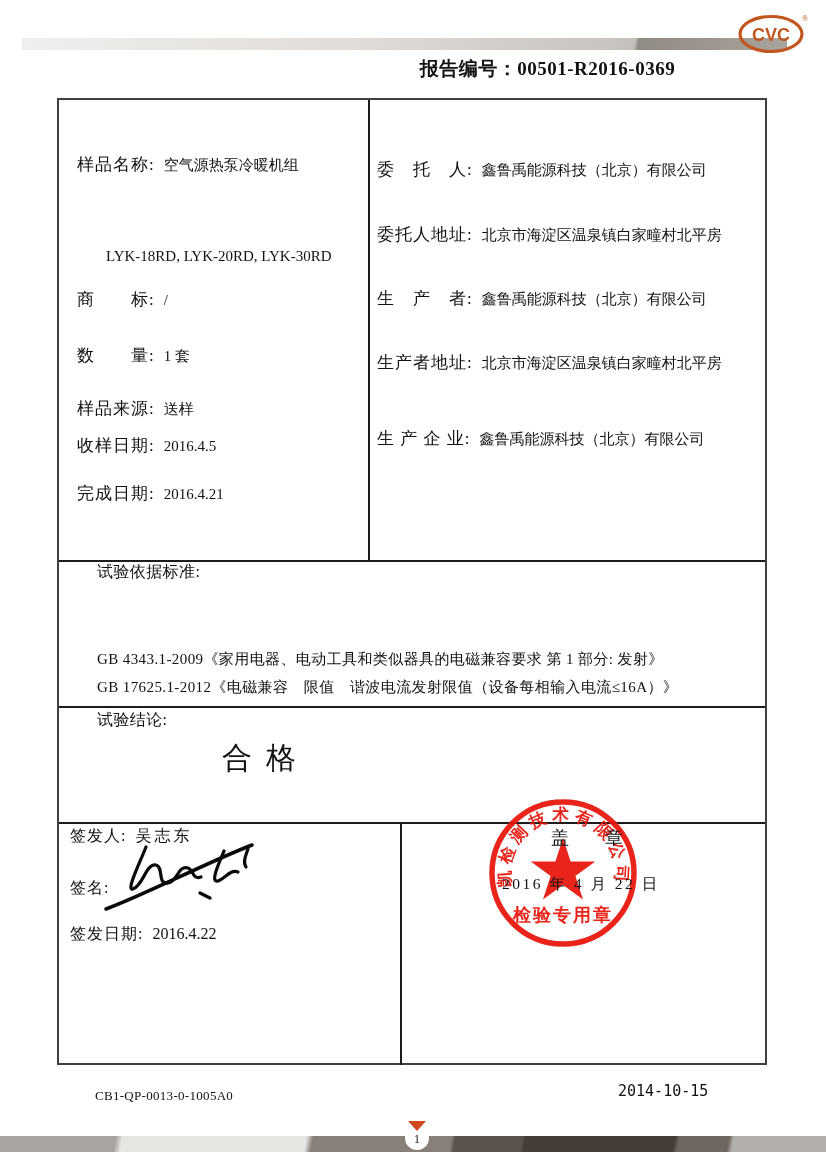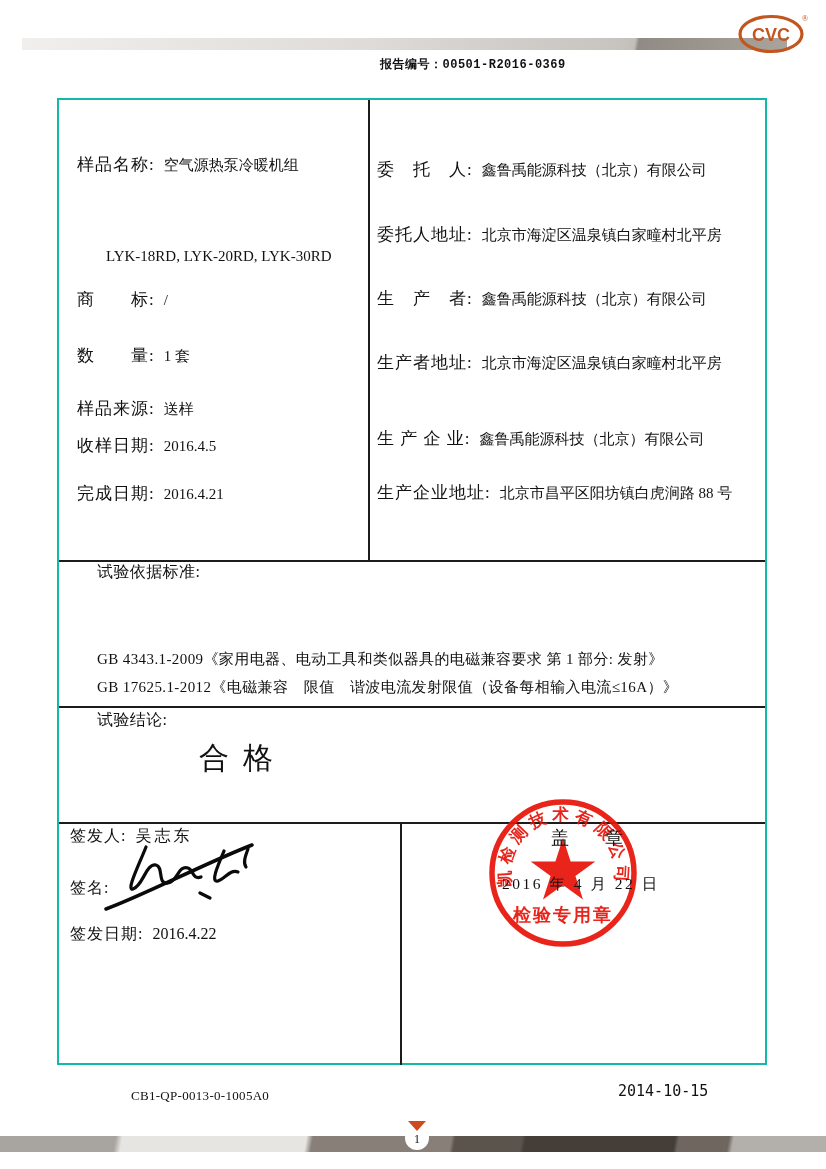--- a/index.html
+++ b/index.html
@@ -4,50 +4,50 @@
 <style>
   html,body{margin:0;padding:0;background:#ffffff;}
   .page{position:relative;width:826px;height:1169px;background:#ffffff;overflow:hidden;
         font-family:"Liberation Serif","DejaVu Serif",serif;color:#111;}
 
   
   .top-bar{position:absolute;left:22px;top:38px;width:765px;height:12px;
     background:linear-gradient(100deg,#f1efed 0%,#dedbd8 45%,#c7c3bf 78%,#c2beba 80%,
                #918b85 80.5%,#9d968f 90%,#aaa49e 100%);}
   .logo{position:absolute;left:737px;top:11px;width:74px;height:44px;}
-  .report-line{position:absolute;left:380px;top:56px;width:335px;text-align:left;
-    font-family:Liberation Mono, monospace;font-weight:bold;font-size:12px;
+  .report-line{position:absolute;left:380px;top:56px;width:335px;text-align:center;
+    font-family:Liberation Serif, serif;font-weight:bold;font-size:19px;
     letter-spacing:0.5px;white-space:pre;}
 
   
   .doc-table{position:absolute;left:57px;top:98px;width:710px;height:967px;
-    border:2px solid #14b8a6;box-sizing:border-box;}
+    border:2px solid #404040;box-sizing:border-box;}
   .line{position:absolute;background:#1c1c1c;}
   .v1{left:309px;top:0;width:2px;height:460px;}
   .h1{left:0;top:460px;width:100%;height:2px;}
   .h2{left:0;top:606px;width:100%;height:2px;}
   .h3{left:0;top:722px;width:100%;height:2px;}
   .v2{left:341px;top:722px;width:2px;height:243px;}
 
   .row{position:absolute;display:flex;align-items:baseline;white-space:pre;}
   .lbl{font-size:17px;letter-spacing:1px;}
   .val{font-size:15px;margin-left:9px;text-align:right;}
   .std{position:absolute;font-size:15px;white-space:pre;letter-spacing:0.4px;margin-left:27px;}
   .std-title{font-size:16px;}
-  .result{position:absolute;font-size:30px;letter-spacing:14px;}
+  .result{position:absolute;font-size:30px;letter-spacing:14px;margin-left:23px;}
 
   
   .stamp-svg{position:absolute;left:428px;top:697px;z-index:5;opacity:0.93;}
   .seal-black{position:absolute;left:492px;top:726px;z-index:6;font-size:18px;white-space:pre;}
   .seal-date{position:absolute;left:443px;top:774px;z-index:6;font-size:15.5px;
     letter-spacing:2.5px;white-space:pre;font-family:Liberation Serif, serif;}
   .sig-svg{position:absolute;left:43px;top:735px;}
 
   
-  .doc-code{position:absolute;left:95px;top:1088px;font-size:13px;letter-spacing:0.3px;margin-left:36px;}
+  .doc-code{position:absolute;left:95px;top:1088px;font-size:13px;letter-spacing:0.3px;}
   .rev-date{position:absolute;left:618px;top:1082px;
     font-family:"DejaVu Sans Mono","Liberation Mono",monospace;font-size:15px;}
   .bottom-bar{position:absolute;left:0;top:1136px;width:826px;height:16px;
     background:linear-gradient(100deg,#a8a4a0 0% 14%,#e7e5e2 14.8% 37%,#877f78 37.8% 54.5%,
       #5b544d 55% 63%,#453e38 63.5% 81.5%,#6e665f 82% 88%,#b3afab 88.6% 100%);}
   .page-circle{position:absolute;left:405px;top:1126px;width:24px;height:24px;border-radius:50%;
     background:#ffffff;z-index:3;text-align:center;line-height:26px;font-size:12px;}
   .page-triangle{position:absolute;left:408px;top:1121px;width:0;height:0;z-index:4;
     border-left:9px solid transparent;border-right:9px solid transparent;
     border-top:10px solid #cf4a1c;}
@@ -117,24 +117,20 @@
       <span class="val">鑫鲁禹能源科技（北京）有限公司</span>
     </div>
     <div class="row" style="left:318px;top:251px">
       <span class="lbl">生产者地址:</span>
       <span class="val">北京市海淀区温泉镇白家疃村北平房</span>
     </div>
     <div class="row" style="left:318px;top:327px">
       <span class="lbl">生 产 企 业:</span>
       <span class="val">鑫鲁禹能源科技（北京）有限公司</span>
     </div>
-    <div class="row" style="left:318px;top:381px">
-      <span class="lbl">生产企业地址:</span>
-      <span class="val">北京市昌平区阳坊镇白虎涧路 88 号</span>
-    </div>
 
     <div class="std std-title" style="left:11px;top:462px">试验依据标准:</div>
     <div class="std" style="left:11px;top:550px">GB 4343.1-2009《家用电器、电动工具和类似器具的电磁兼容要求 第 1 部分: 发射》</div>
     <div class="std" style="left:11px;top:578px">GB 17625.1-2012《电磁兼容　限值　谐波电流发射限值（设备每相输入电流≤16A）》</div>
 
     <div class="std std-title" style="left:11px;top:610px">试验结论:</div>
     <div class="result" style="left:140px;top:638px">合格</div>
 
     <div class="row" style="left:11px;top:726px">
       <span class="lbl" style="font-size:16px">签发人:</span>

